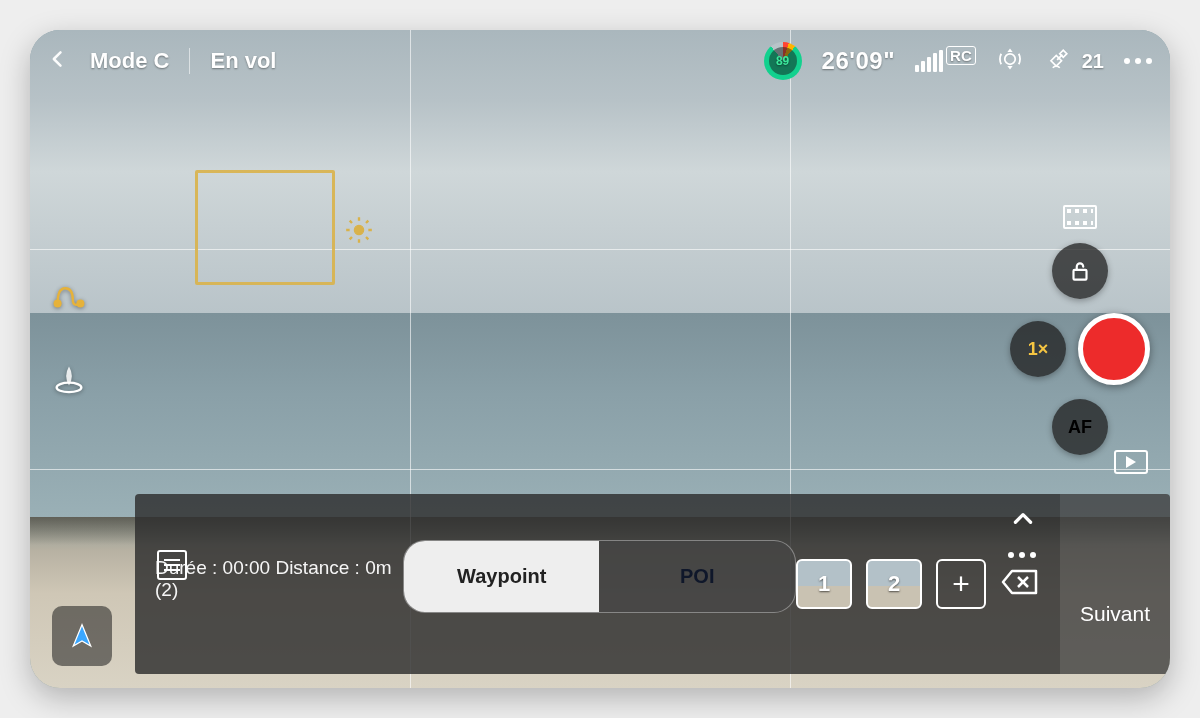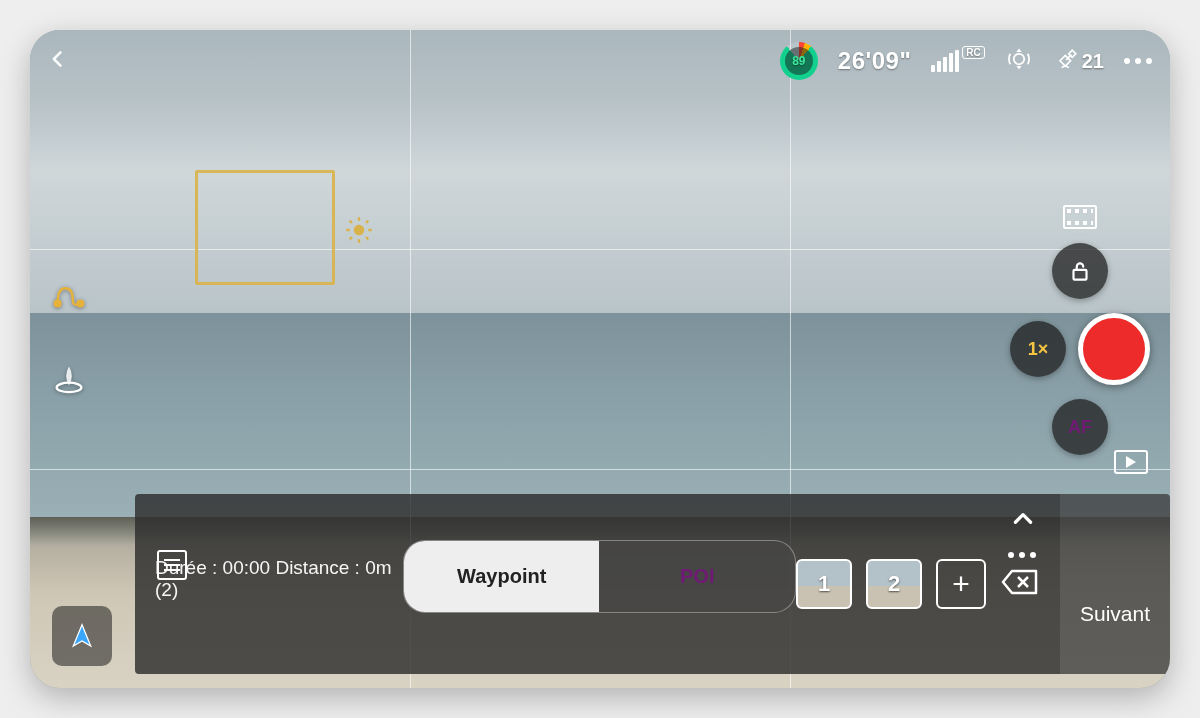--- a/index.html
+++ b/index.html
@@ -37,57 +37,57 @@
   .battery-ring { width:38px; height:38px; border-radius:50%;
     background: conic-gradient(#ff4433 0 18deg, #ffb300 18deg 40deg, #12d18e 40deg 320deg, rgba(255,255,255,.15) 320deg 360deg);
     display:flex; align-items:center; justify-content:center; }
   .battery-ring .inner{ width:28px;height:28px;border-radius:50%; background:rgba(20,30,30,.5); display:flex;align-items:center;justify-content:center; font-size:12px; color:#3be89b; font-weight:700;}
   .rec-time{ font-size:24px; letter-spacing:.5px;}
   .sig { display:flex; align-items:flex-end; gap:2px; height:22px;}
   .sig span{ width:4px; background:#fff; border-radius:1px;}
   .sig span:nth-child(1){height:30%} .sig span:nth-child(2){height:50%}
   .sig span:nth-child(3){height:70%} .sig span:nth-child(4){height:88%}
   .sig span:nth-child(5){height:100%}
-  .rc-badge{font-size:10px;border:1px solid #fff;border-radius:3px;padding:0 3px;margin-left:3px;align-self:flex-start;position:relative;top:-4px}
+  .rc-badge{font-size:15px;border:1px solid #fff;border-radius:3px;padding:0 3px;margin-left:3px;align-self:flex-start;position:relative;top:-4px}
   .obst-icon svg, .sat-icon svg { width:28px; height:28px; stroke:#fff; fill:none; stroke-width:2;}
-  .sat-group{display:flex;align-items:center;gap:1px;font-size:20px;}
+  .sat-group{display:flex;align-items:center;gap:10px;font-size:20px;}
   .more-icon{display:flex;gap:5px;}
   .more-icon span{width:6px;height:6px;border-radius:50%;background:#fff;}
 
   
   .left-icons{ position:absolute; left:20px; top:245px; display:flex; flex-direction:column; gap:40px;}
   .left-icons svg{width:38px;height:38px;stroke:#fff;fill:none;stroke-width:2.5;filter:drop-shadow(0 1px 2px rgba(0,0,0,.4));}
   .left-icons .wp svg{stroke:#e6b23a;}
 
   
   .focus-box{position:absolute; left:165px; top:140px; width:140px; height:115px; border:3px solid #d9b24a; border-radius:2px; opacity:.9;}
   .focus-box::before,.focus-box::after{content:"";position:absolute;background:#d9b24a;}
   .sun-icon{position:absolute; left:315px; top:186px; width:28px; height:28px;}
   .sun-icon svg{stroke:#d9b24a; fill:#d9b24a;}
 
   
   .rcol{ position:absolute; right:20px; top:175px; display:flex; flex-direction:column; align-items:center; gap:14px;}
   .film-icon{width:34px;height:24px;border:2px solid #fff;border-radius:2px;position:relative;}
   .film-icon::before,.film-icon::after{content:"";position:absolute;left:2px;right:2px;height:4px;background:repeating-linear-gradient(90deg,#fff 0 4px,transparent 4px 8px);}
   .film-icon::before{top:2px}.film-icon::after{bottom:2px}
-  .cbtn{width:56px;height:56px;border-radius:50%;background:rgba(30,30,30,.75);display:flex;align-items:center;justify-content:center;color:#701a75;font-size:18px;font-weight:700;box-shadow:0 2px 6px rgba(0,0,0,.3);}
+  .cbtn{width:56px;height:56px;border-radius:50%;background:rgba(30,30,30,.75);display:flex;align-items:center;justify-content:center;color:#000000;font-size:18px;font-weight:700;box-shadow:0 2px 6px rgba(0,0,0,.3);}
   .cbtn.zoom{color:#f5c542;}
   .cbtn svg{width:26px;height:26px;stroke:#fff;fill:none;stroke-width:2;}
   .shutter{width:72px;height:72px;border-radius:50%;background:#ed2b2b;border:5px solid #fff;box-shadow:0 2px 8px rgba(0,0,0,.4);}
   .play-icon{width:34px;height:24px;border:2px solid #fff;border-radius:3px;display:flex;align-items:center;justify-content:center;position:absolute;right:22px;top:420px;}
   .play-icon::before{content:"";border-left:10px solid #fff;border-top:6px solid transparent;border-bottom:6px solid transparent;}
 
   
   .panel{position:absolute;left:105px;right:0;bottom:14px;height:180px;display:flex;}
   .panel-main{flex:1;background:rgba(45,45,45,.82);border-radius:4px 0 0 4px;display:flex;align-items:center;padding:10px 20px;color:#fff;position:relative;}
   .panel-info{font-size:19px;opacity:.95;margin-bottom:10px;}
   .seg{display:flex;width:420px;border:1px solid rgba(255,255,255,.35);border-radius:22px;overflow:hidden;background:rgba(70,70,70,.6);margin-bottom:16px;}
   .seg div{flex:1;text-align:center;padding:24px 0;font-size:20px;font-weight:600;}
   .seg .on{background:#eee;color:#222;}
-  .seg .off{color:#701a75;}
+  .seg .off{color:#0f172a;}
   .thumbs{display:flex;gap:14px;align-items:center;}
   .thumb{width:56px;height:50px;border-radius:6px;border:2px solid #fff;display:flex;align-items:center;justify-content:center;font-size:22px;font-weight:700;color:#fff;text-shadow:0 1px 2px rgba(0,0,0,.6);background:linear-gradient(180deg,#b3c1c8 55%,#c9c2b2 55%);}
   .add-btn{width:50px;height:50px;border:2px solid #fff;border-radius:6px;display:flex;align-items:center;justify-content:center;color:#fff;font-size:30px;font-weight:300;}
   .del-icon svg{width:40px;height:30px;stroke:#fff;fill:none;stroke-width:2.5;}
   .list-icon{position:absolute;left:22px;top:56px;width:30px;height:30px;border:2px solid #fff;border-radius:3px;display:flex;flex-direction:column;justify-content:space-evenly;padding:4px 5px;}
   .list-icon span{height:2px;background:#fff;}
   .chev-up{position:absolute;right:24px;top:12px;}
   .chev-up svg{width:26px;height:26px;stroke:#fff;fill:none;stroke-width:3;stroke-linecap:round;stroke-linejoin:round;}
   .ell{position:absolute;right:24px;top:58px;display:flex;gap:5px;}
   .ell span{width:6px;height:6px;border-radius:50%;background:#fff;}
@@ -131,20 +131,25 @@
         </g>
       </svg>
   </div>
 
   <div class="topbar">
     <div class="back">
       <svg viewBox="0 0 24 24">
           <polyline points="15 4 7 12 15 20"></polyline>
         </svg>
     </div>
+    <div class="top-left">
+      <span>Mode C</span>
+      <span class="sep"></span>
+      <span>En vol</span>
+    </div>
     <div class="top-right">
       <div class="battery-ring">
         <div class="inner">89</div>
       </div>
       <span class="rec-time">26'09"</span>
       <div style="display:flex;align-items:flex-end">
         <div class="sig">
             <span></span>
             <span></span>
             <span></span>

